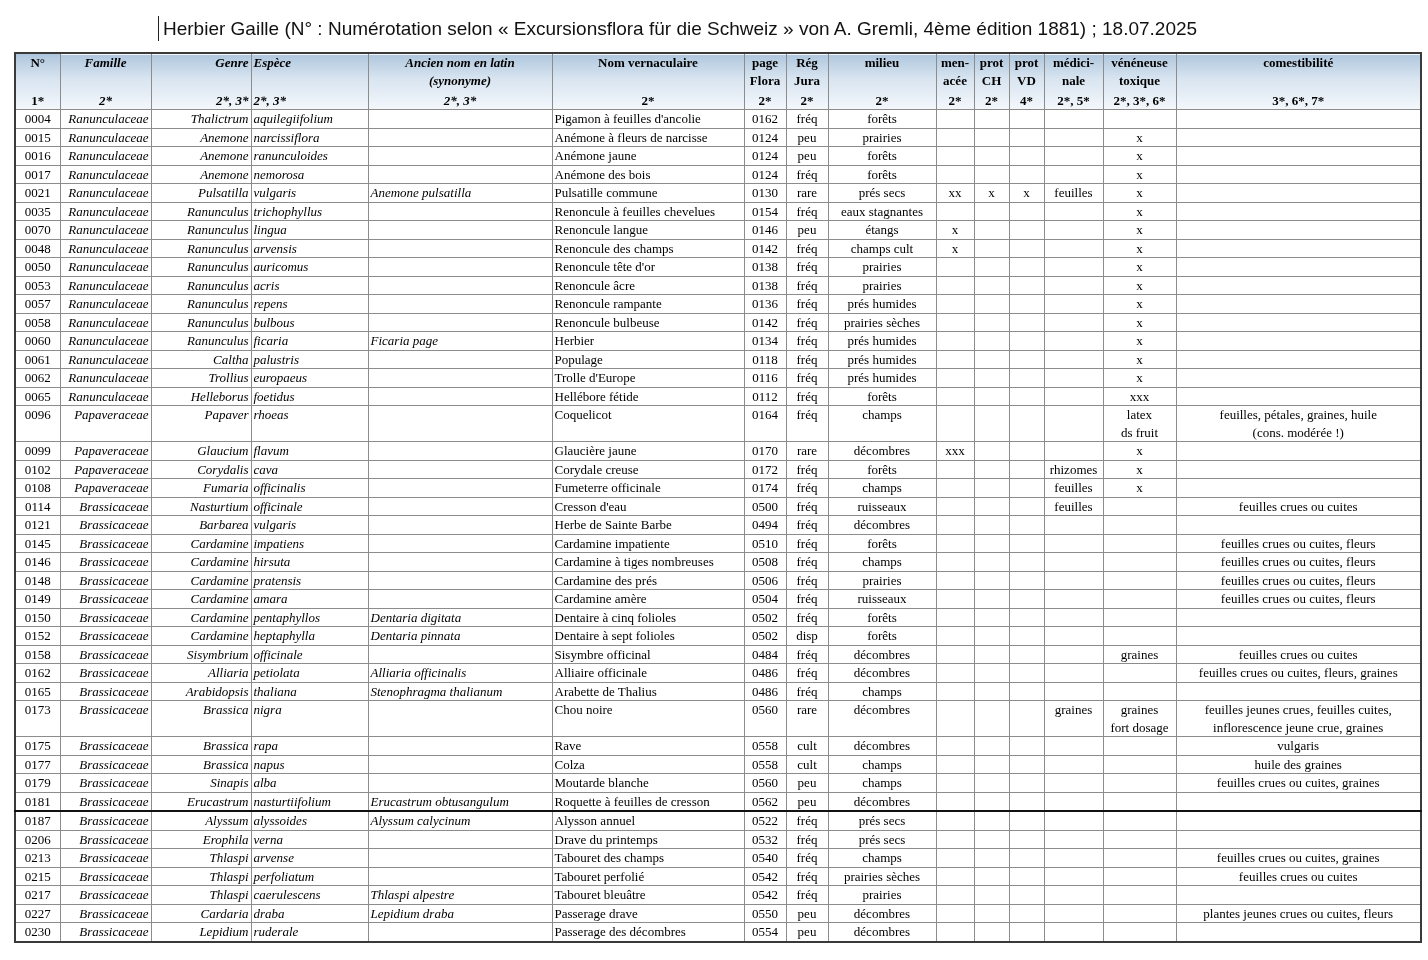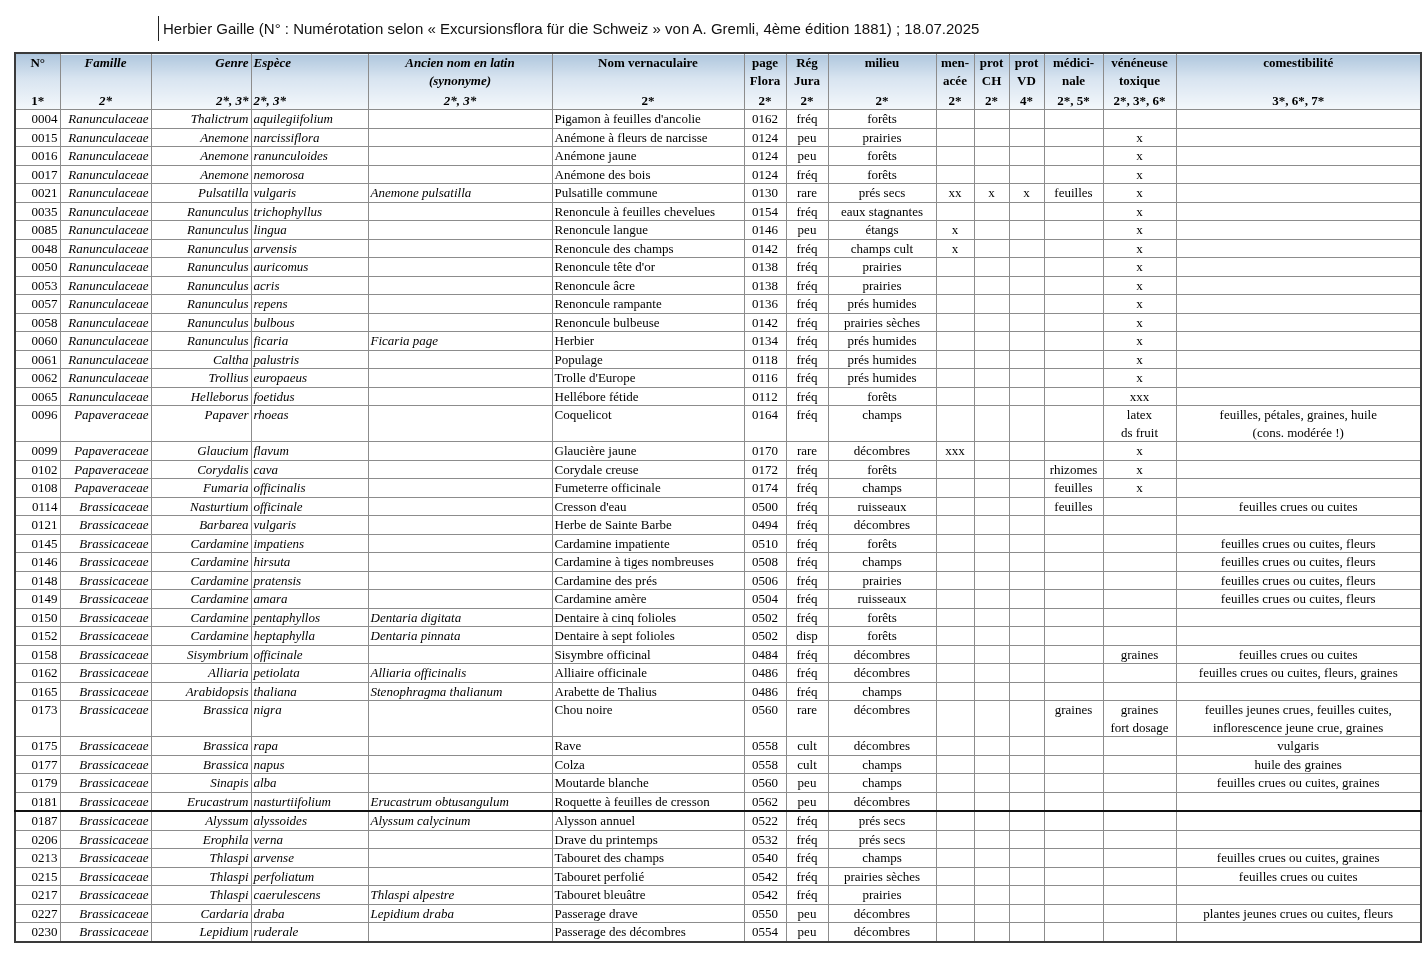--- a/index.html
+++ b/index.html
@@ -16,21 +16,21 @@
     position:absolute;top:16px;left:158px;
     display:flex;align-items:center;
     white-space:nowrap;
   }
   .caret{
     display:inline-block;width:1px;height:25px;
     background:#222;margin-right:4px;
   }
   .doc-title{
     font-family:"Liberation Sans", sans-serif;
-    font-size:15px;font-weight:400;color:#111;
+    font-size:19px;font-weight:400;color:#111;
     margin:0;
   }
   table.herbier{
     position:absolute;top:52px;left:14px;
     border-collapse:collapse;table-layout:fixed;
     width:1406px;
     font-size:13px;
   }
   table.herbier th, table.herbier td{
     border:1px solid #8c8c8c;
@@ -52,21 +52,21 @@
   .hwrap{
     display:flex;flex-direction:column;justify-content:space-between;
     height:55px;text-align:center;
   }
   .h-italic .hwrap{font-style:italic;}
   .h-right .hwrap{text-align:right;}
   .h-left .hwrap{text-align:left;}
   tbody tr{height:18px;}
   tbody tr.tall{height:36px;}
   tbody tr.divider td{border-bottom:2px solid #111;}
-  td.c-numero{text-align:right;}
+  td.c-numero{text-align:center;}
   td.c-famille{text-align:right;font-style:italic;}
   td.c-genre{text-align:right;font-style:italic;}
   td.c-espece{text-align:left;font-style:italic;}
   td.c-ancien-nom{text-align:left;font-style:italic;}
   td.c-nom-vernaculaire{text-align:left;}
   td.c-page-flora,td.c-reg-jura,td.c-milieu,td.c-menacee,td.c-prot-ch,
   td.c-prot-vd,td.c-medicinale,td.c-veneneuse-toxique,td.c-comestibilite{text-align:center;}
 </style>
 </head>
 <body>
@@ -219,21 +219,21 @@
           <td class="c-reg-jura">fréq</td>
           <td class="c-milieu">eaux stagnantes</td>
           <td class="c-menacee"></td>
           <td class="c-prot-ch"></td>
           <td class="c-prot-vd"></td>
           <td class="c-medicinale"></td>
           <td class="c-veneneuse-toxique">x</td>
           <td class="c-comestibilite"></td>
         </tr>
         <tr class="">
-          <td class="c-numero">0085</td>
+          <td class="c-numero">0070</td>
           <td class="c-famille">Ranunculaceae</td>
           <td class="c-genre">Ranunculus</td>
           <td class="c-espece">lingua</td>
           <td class="c-ancien-nom"></td>
           <td class="c-nom-vernaculaire">Renoncule langue</td>
           <td class="c-page-flora">0146</td>
           <td class="c-reg-jura">peu</td>
           <td class="c-milieu">étangs</td>
           <td class="c-menacee">x</td>
           <td class="c-prot-ch"></td>

